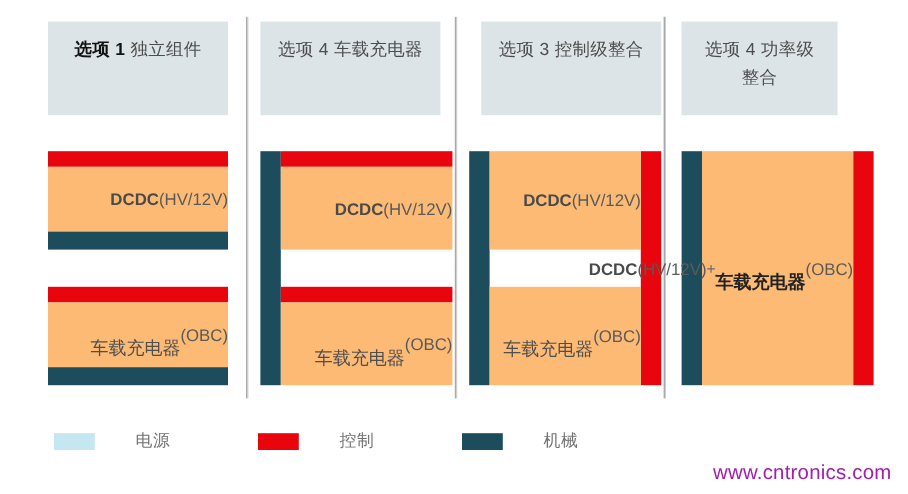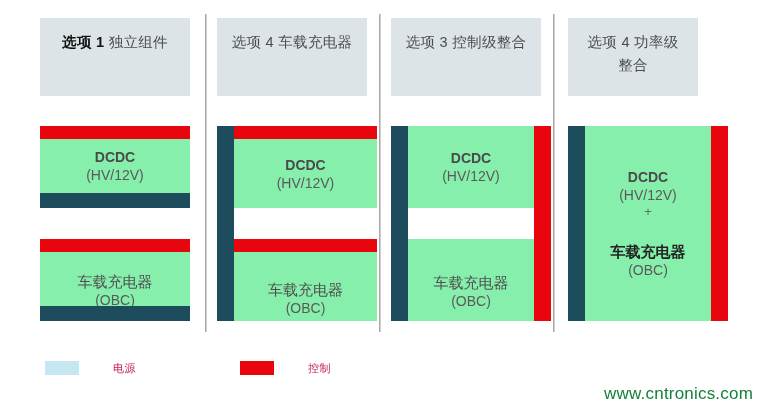--- a/index.html
+++ b/index.html
@@ -68,26 +68,26 @@
   .bar-red {
     position: absolute;
     background: #e8050e;
   }
   .bar-teal {
     position: absolute;
     background: #1d4d5c;
   }
   .body-blue {
     position: absolute;
-    background: #86efac;
+    background: #fdba74;
     box-sizing: border-box;
     display: flex;
-    flex-direction: column;
+    flex-direction: row;
     align-items: center;
-    justify-content: center;
+    justify-content: flex-end;
   }
   .blk-line {
     font-size: 14px;
     line-height: 18px;
     color: #5a5a5a;
     text-align: center;
     white-space: nowrap;
   }
   .blk-line.bold {
     font-weight: bold;
@@ -122,33 +122,33 @@
     height: 26px;
     display: flex;
     align-items: center;
   }
   .legend-swatch {
     width: 34px;
     height: 14px;
     margin-right: 34px;
   }
   .legend-label {
-    font-size: 11px;
-    color: #be185d;
+    font-size: 14px;
+    color: #737373;
     letter-spacing: 0.5px;
     white-space: nowrap;
   }
 
   
   #watermark {
     position: absolute;
-    right: 4px;
+    right: 14px;
     bottom: 8px;
     font-size: 17px;
-    color: #15803d;
+    color: #a21caf;
     letter-spacing: 0.2px;
     white-space: nowrap;
   }
 </style>
 </head>
 <body>
 
 <div id="diagram">
 
   <div class="divider" style="left:205px;"></div>
@@ -212,21 +212,21 @@
           <div class="blk-line cn">车载充电器</div>
           <div class="blk-line">(OBC)</div>
         </div>
       </div>
 
     </div>
   </div>
 
   <div class="column" style="left:381px; width:172px;">
 
-    <div class="header-card" style="left:10px; width:150px;">
+    <div class="header-card" style="left:20px; width:150px;">
       <div class="header-text">
         <span>选项 3</span><span>&nbsp;</span><span>控制级整合</span>
       </div>
     </div>
 
     <div class="stack" style="left:10px; width:160px; height:200px;">
 
       <div class="bar-teal" style="left:0px; top:0px; width:17px; height:195px;"></div>
 
       <div class="bar-red" style="left:143px; top:0px; width:17px; height:195px;"></div>
@@ -269,23 +269,27 @@
     </div>
   </div>
 
   <div id="legend">
 
     <div class="legend-item" style="left:45px;">
       <div class="legend-swatch" style="background:#c5e7f2;"></div>
       <div class="legend-label">电源</div>
     </div>
 
-    <div class="legend-item" style="left:215px;margin-left:25px;">
+    <div class="legend-item" style="left:215px;">
       <div class="legend-swatch" style="background:#e8050e;"></div>
       <div class="legend-label">控制</div>
     </div>
 
+    <div class="legend-item" style="left:385px;">
+      <div class="legend-swatch" style="background:#1d4d5c;"></div>
+      <div class="legend-label">机械</div>
+    </div>
 
   </div>
 
   <div id="watermark">www.cntronics.com</div>
 
 </div>
 
 </body></html>

